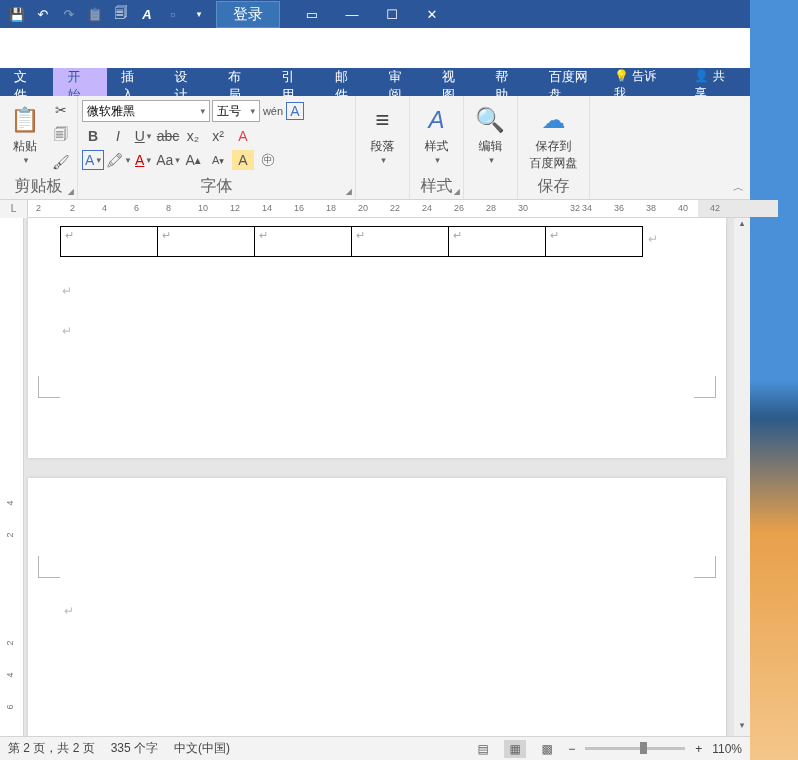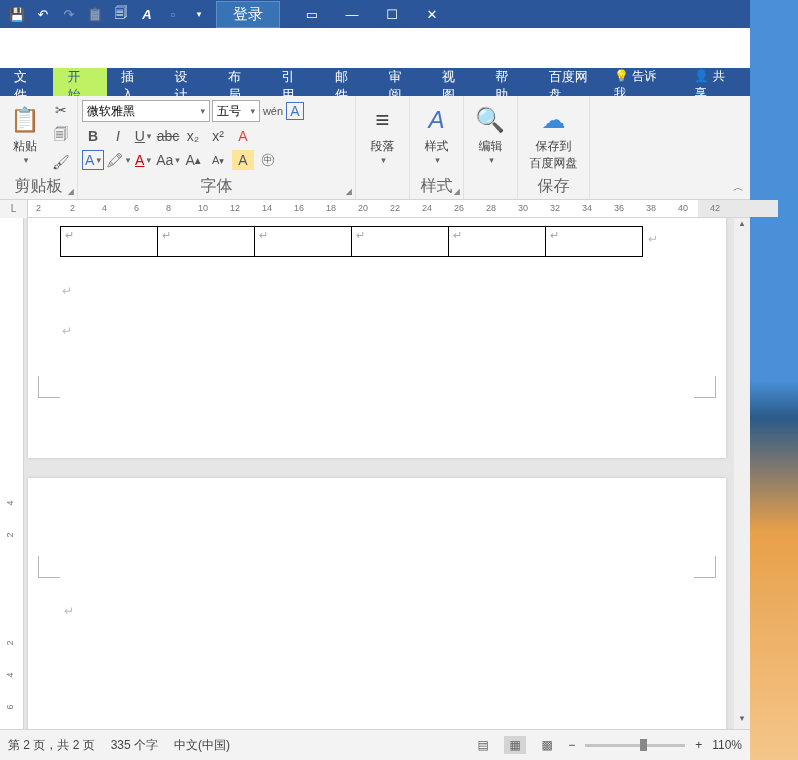--- a/index.html
+++ b/index.html
@@ -11,21 +11,21 @@
 .qat { display: flex; align-items: center; gap: 8px; padding: 0 8px; }
 .qat-btn { width: 18px; height: 18px; display: flex; align-items: center; justify-content: center; cursor: pointer; font-size: 13px; }
 .qat-btn.dim { opacity: 0.4; }
 .title-text { flex: 1; text-align: center; font-size: 12px; }
 .login-btn { background: #3874b5; padding: 3px 16px; font-size: 15px; border: 1px solid #5a8fc7; margin-right: 12px; }
 .win-btn { width: 40px; height: 28px; display: flex; align-items: center; justify-content: center; cursor: pointer; font-size: 13px; }
 
 
 .tabs-bar { height: 28px; background: #2b579a; display: flex; align-items: flex-start; color: #fff; font-size: 13px; margin-top: 40px; }
 .tab { padding: 0 14px; display: flex; align-items: center; cursor: pointer; }
-.tab.active { background: #bef264; color: #2b579a; }
+.tab.active { background: #c4b5fd; color: #2b579a; }
 .tab.file { color: #fff; }
 .tabs-right { margin-left: auto; display: flex; align-items: center; gap: 28px; padding-right: 14px; font-size: 12px; }
 
 
 .ribbon { height: 104px; background: #f3f3f3; border-bottom: 1px solid #d4d4d4; display: flex; position: relative; }
 .ribbon-group { border-right: 1px solid #e1e1e1; display: flex; flex-direction: column; padding: 4px 4px 0 4px; }
 .group-label { font-size: 16px; color: #666; text-align: center; padding: 2px 0; margin-top: auto; }
 .group-launcher { position: absolute; bottom: 3px; right: 3px; font-size: 8px; color: #888; }
 .ribbon-btn-big { display: flex; flex-direction: column; align-items: center; padding: 2px 6px; cursor: pointer; font-size: 12px; color: #444; }
 .ribbon-btn-big .icon { font-size: 24px; height: 36px; display: flex; align-items: center; }
@@ -59,21 +59,21 @@
 .page-corner.bl { border-right: none; border-top: none; }
 .page-corner.br { border-left: none; border-top: none; }
 .tbl { position: absolute; left: 32px; top: 8px; border-collapse: collapse; }
 .tbl td { border: 1px solid #000; width: 97px; height: 30px; font-size: 11px; color: #aaa; vertical-align: top; padding: 2px 4px; }
 .para-mark { color: #bbb; font-size: 12px; position: absolute; }
 .scroll-v { position: absolute; right: 0; top: 0; width: 16px; height: 100%; background: #f0f0f0; }
 .scroll-up { position: absolute; top: 0; width: 16px; height: 16px; font-size: 9px; text-align: center; color: #666; }
 .scroll-down { position: absolute; bottom: 0; width: 16px; height: 16px; font-size: 9px; text-align: center; color: #666; }
 
 
-.status-bar { height: 31px; background: #f3f3f3; border-top: 1px solid #d4d4d4; display: flex; align-items: center; font-size: 12px; color: #444; padding: 0 8px; gap: 16px; }
+.status-bar { height: 24px; background: #f3f3f3; border-top: 1px solid #d4d4d4; display: flex; align-items: center; font-size: 12px; color: #444; padding: 0 8px; gap: 16px; }
 .status-right { margin-left: auto; display: flex; align-items: center; gap: 10px; }
 .view-btn { width: 22px; height: 18px; display: flex; align-items: center; justify-content: center; cursor: pointer; font-size: 12px; color: #666; }
 .view-btn.active { background: #d4d4d4; }
 .zoom-slider { width: 100px; height: 3px; background: #c4c4c4; position: relative; }
 .zoom-thumb { position: absolute; width: 7px; height: 12px; background: #888; top: -5px; left: 55px; }
 </style>
 </head>
 <body>
 
 <div class="app-window">
@@ -234,21 +234,21 @@
       <span class="ruler-num" style="left:172px">12</span>
       <span class="ruler-num" style="left:204px">14</span>
       <span class="ruler-num" style="left:236px">16</span>
       <span class="ruler-num" style="left:268px">18</span>
       <span class="ruler-num" style="left:300px">20</span>
       <span class="ruler-num" style="left:332px">22</span>
       <span class="ruler-num" style="left:364px">24</span>
       <span class="ruler-num" style="left:396px">26</span>
       <span class="ruler-num" style="left:428px">28</span>
       <span class="ruler-num" style="left:460px">30</span>
-      <span class="ruler-num" style="left:492px">32</span>
+      <span class="ruler-num" style="left:512px">32</span>
       <span class="ruler-num" style="left:524px">34</span>
       <span class="ruler-num" style="left:556px">36</span>
       <span class="ruler-num" style="left:588px">38</span>
       <span class="ruler-num" style="left:620px">40</span>
       <span class="ruler-num" style="left:652px">42</span>
     </div>
   </div>
 
   <div class="doc-area">
     <div class="ruler-v">

